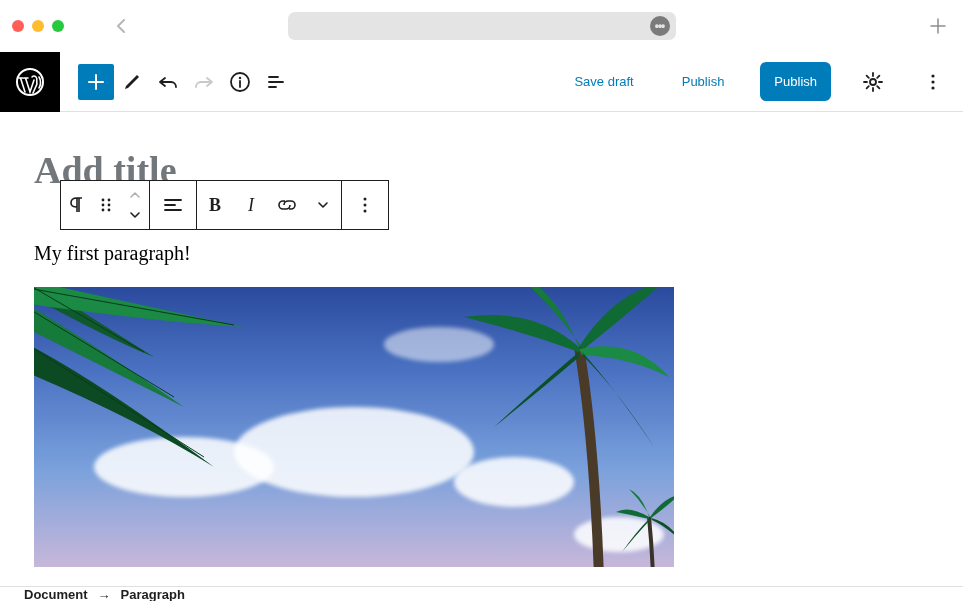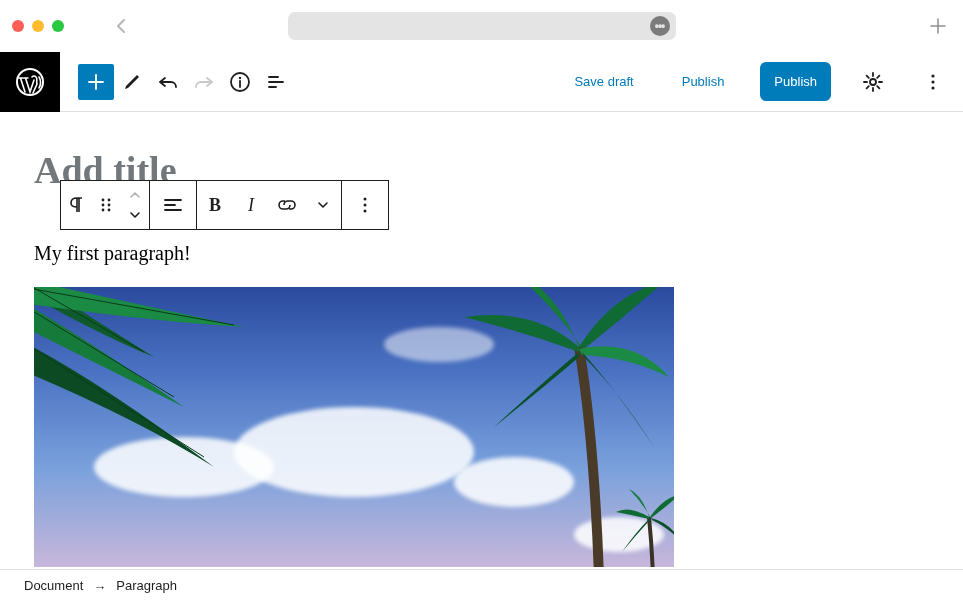--- a/index.html
+++ b/index.html
@@ -37,21 +37,21 @@
   .bt-mover svg { display:block; }
   .bt-mover .up, .bt-mover .down { height:20px; display:flex; align-items:center; justify-content:center; color:#b0b0b0; }
   .bt-bold { font-family: Georgia, serif; font-weight:bold; font-size:18px; }
   .bt-italic { font-family: Georgia, serif; font-style:italic; font-size:18px; }
   .paragraph-text { font-family: "Times New Roman", Georgia, serif; font-size:20px; color:#000; margin-top:50px; }
   
   .image-block { margin-top:22px; width:640px; height:280px; position:relative; overflow:hidden; background: linear-gradient(to bottom, #2a4a9e 0%, #4b72c2 30%, #7aa1dc 65%, #c7b7da 100%); }
   .cloud { position:absolute; background: rgba(255,255,255,0.85); border-radius:50%; filter: blur(2px); }
   .frond { position:absolute; }
   
-  .breadcrumb { position:absolute; bottom:0; left:0; right:0; height:32px; border-top:1px solid #e0e0e0; display:flex; align-items:center; padding-left:24px; font-size:13px; color:#1e1e1e; gap:10px; background:#fff; }
+  .breadcrumb { position:absolute; bottom:0; left:0; right:0; height:15px; border-top:1px solid #e0e0e0; display:flex; align-items:center; padding-left:24px; font-size:13px; color:#1e1e1e; gap:10px; background:#fff;font-weight:bold; }
   .breadcrumb .arrow { color:#1e1e1e; }
 </style>
 </head>
 <body>
 
 <div class="chrome">
   <div class="traffic">
     <div class="dot red"></div>
     <div class="dot yellow"></div>
     <div class="dot green"></div>

